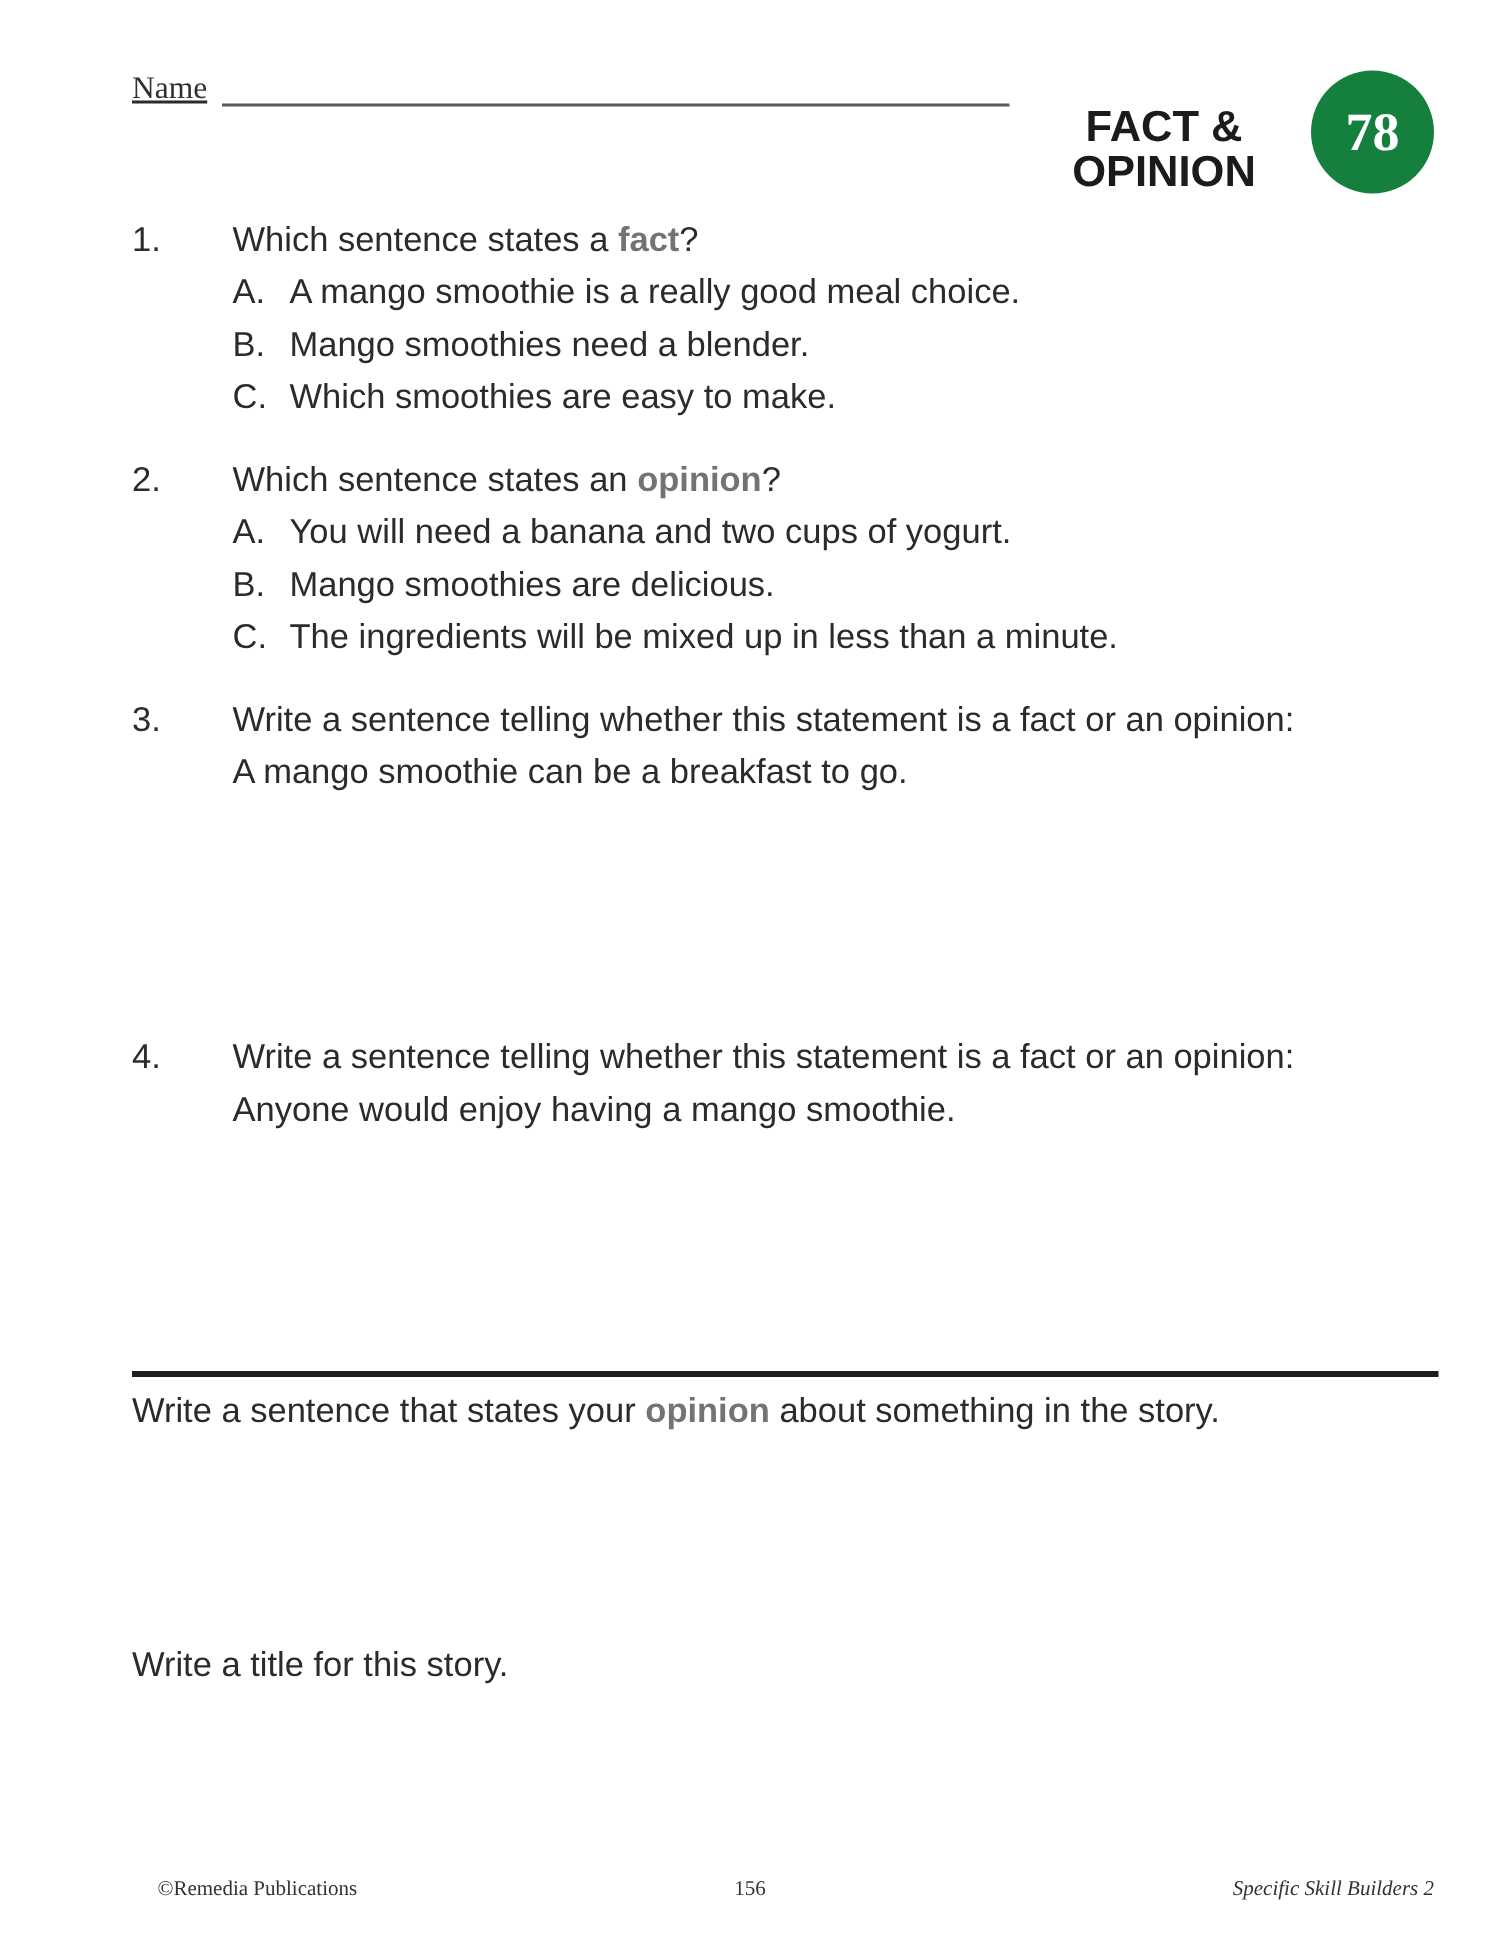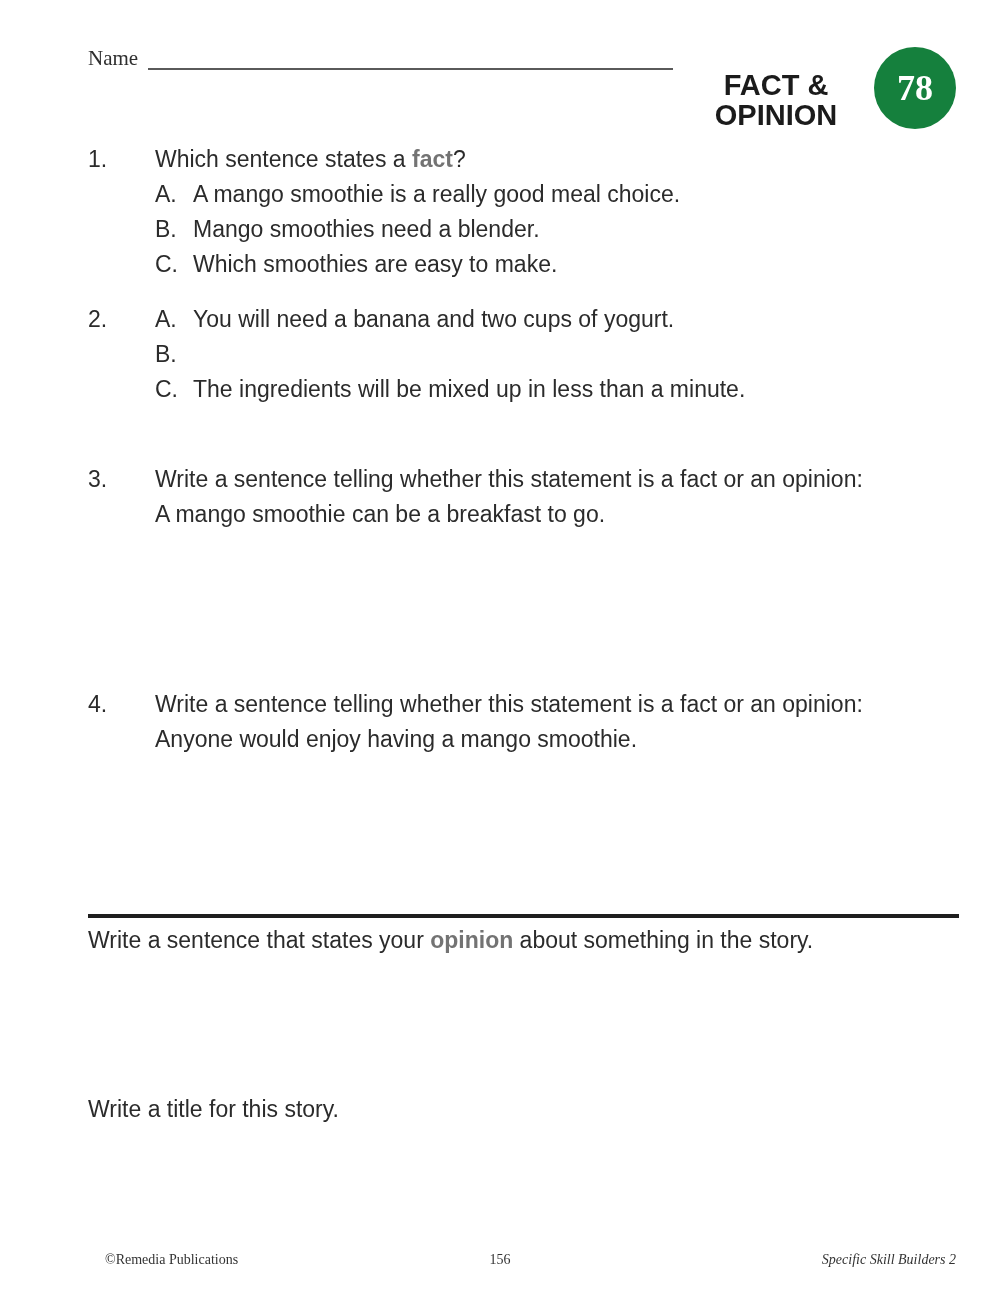--- a/index.html
+++ b/index.html
@@ -14,20 +14,22 @@
     color: #2b2b2b;
     overflow: hidden;
   }
 
   
   .name-row {
     position: absolute;
     left: 88px;
     top: 46px;
     display: flex;
+    align-items: flex-end;
+    text-decoration: underline;
   }
   .name-label {
     font-family: "Liberation Serif", serif;
     font-size: 21px;
     color: #2f2f2f;
     padding-right: 10px;
   }
   .name-line {
     width: 525px;
     height: 24px;
@@ -167,26 +169,28 @@
       <div class="option">
         <span class="olet">C.</span>
         <span class="otext">Which smoothies are easy to make.</span>
       </div>
     </div>
   </div>
 
   <div class="question q2">
     <div class="qnum">2.</div>
     <div class="qbody">
+      <div class="qprompt"><span>Which sentence states an </span><b>opinion</b><span>?</span></div>
       <div class="option">
         <span class="olet">A.</span>
         <span class="otext">You will need a banana and two cups of yogurt.</span>
       </div>
       <div class="option">
         <span class="olet">B.</span>
+        <span class="otext">Mango smoothies are delicious.</span>
       </div>
       <div class="option">
         <span class="olet">C.</span>
         <span class="otext">The ingredients will be mixed up in less than a minute.</span>
       </div>
     </div>
   </div>
 
   <div class="question q3">
     <div class="qnum">3.</div>

